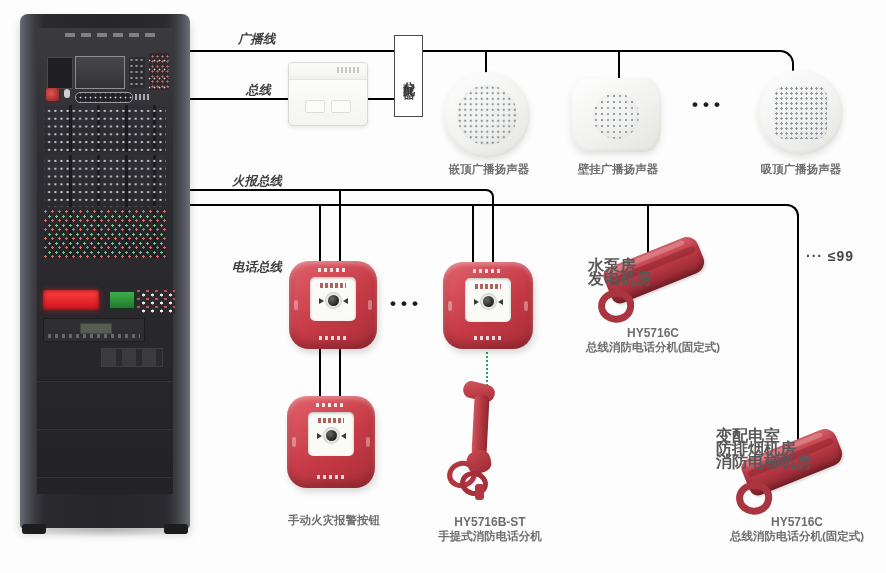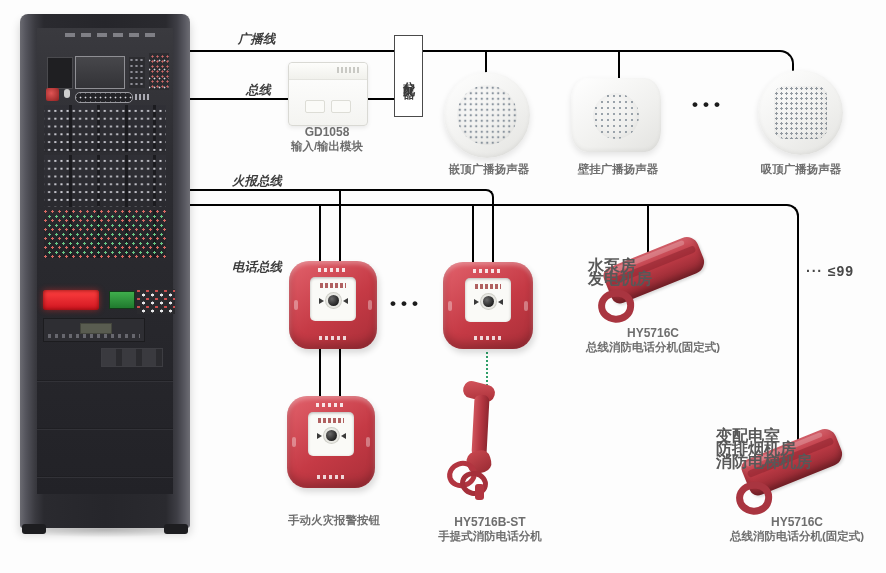--- a/index.html
+++ b/index.html
@@ -211,24 +211,20 @@
     <div class="cab-foot l"></div>
     <div class="cab-foot r"></div>
   </div>
 
   <div class="io-module">
     <div class="lid"></div>
     <div class="tag"></div>
     <div class="slot a"></div>
     <div class="slot b"></div>
   </div>
-  <div class="dev-label" style="left:242px;top:126px;">
-    <span class="model">GD1058</span>
-    <span class="name">输入/输出模块</span>
-  </div>
 
   <div class="distributor">
     <div class="vtext">分配器</div>
   </div>
 
   <div class="spk round" style="left:444px;top:72px;width:86px;height:86px;">
     <div class="grille g1" style="left:13px;top:13px;width:60px;height:60px;"></div>
   </div>
   <div class="spk wall" style="left:571px;top:78px;width:90px;height:74px;">
     <div class="grille g2" style="left:22px;top:15px;width:46px;height:46px;"></div>
@@ -318,21 +314,21 @@
   </div>
   <div class="wallphone" style="left:596px;top:252px;">
     <div class="wp-body"></div>
     <div class="wp-cord"></div>
   </div>
   <div class="dev-label" style="left:568px;top:327px;">
     <span class="model">HY5716C</span>
     <span class="name">总线消防电话分机(固定式)</span>
   </div>
 
-  <div class="capacity" style="left:806px;top:248px;margin-top:15px;">
+  <div class="capacity" style="left:806px;top:248px;">
     <span>···</span>
     <span>≤99</span>
   </div>
 
   <div class="rooms" style="left:716px;top:397px;">
     <span>变配电室</span>
     <span>防排烟机房</span>
     <span>消防电梯机房</span>
   </div>
   <div class="wallphone" style="left:734px;top:444px;">

